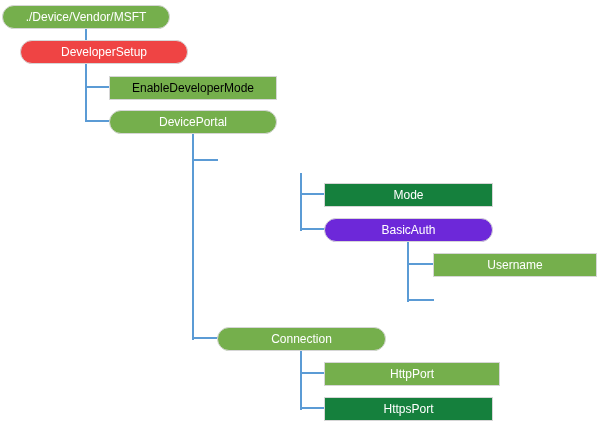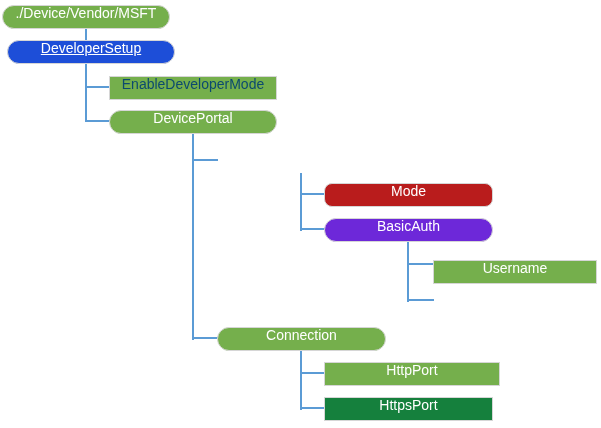--- a/index.html
+++ b/index.html
@@ -13,23 +13,24 @@
     width: 601px;
     height: 428px;
     background: #ffffff;
     overflow: hidden;
   }
   .node {
     position: absolute;
     box-sizing: border-box;
     border: 1px solid #d6d6d6;
     color: #ffffff;
-    font-size: 14px;
+    font-size: 12px;
     line-height: 1;
     display: flex;
+    align-items: center;
     justify-content: center;
     white-space: nowrap;
   }
   .node.rounded { border-radius: 12px; }
   .node.rect    { border-radius: 0; }
   .line {
     position: absolute;
     pointer-events: none;
   }
 </style>
@@ -49,36 +50,36 @@
     <div class="line" style="background: rgb(91, 155, 213); left: 301px; top: 228px; width: 24px; height: 2px;"></div>
     <div class="line" style="background: rgb(91, 155, 213); left: 407px; top: 242px; width: 2px; height: 60px;"></div>
     <div class="line" style="background: rgb(91, 155, 213); left: 408px; top: 263px; width: 26px; height: 2px;"></div>
     <div class="line" style="background: rgb(91, 155, 213); left: 408px; top: 299px; width: 26px; height: 2px;"></div>
     <div class="line" style="background: rgb(91, 155, 213); left: 300px; top: 351px; width: 2px; height: 59px;"></div>
     <div class="line" style="background: rgb(91, 155, 213); left: 301px; top: 372px; width: 24px; height: 2px;"></div>
     <div class="line" style="background: rgb(91, 155, 213); left: 301px; top: 407px; width: 24px; height: 2px;"></div>
     <div class="node rounded" style="left: 2px; top: 5px; width: 168px; height: 24px; background: rgb(117, 175, 76); border-color: rgb(214, 214, 214); color: rgb(255, 255, 255);">
       <span>./Device/Vendor/MSFT</span>
     </div>
-    <div class="node rounded" style="left: 7px; top: 40px; width: 168px; height: 24px; background: #1d4ed8; border-color: rgb(214, 214, 214); color: rgb(255, 255, 255); text-decoration: underline;">
+    <div class="node rounded" style="left: 20px; top: 40px; width: 168px; height: 24px; background: #ef4444; border-color: rgb(214, 214, 214); color: rgb(255, 255, 255);">
       <span>DeveloperSetup</span>
     </div>
-    <div class="node rect" style="left: 109px; top: 76px; width: 168px; height: 24px; background: rgb(117, 175, 76); border-color: rgb(214, 214, 214); color: #0c4a6e;">
+    <div class="node rect" style="left: 109px; top: 76px; width: 168px; height: 24px; background: rgb(117, 175, 76); border-color: rgb(214, 214, 214); color: #000000;">
       <span>EnableDeveloperMode</span>
     </div>
     <div class="node rounded" style="left: 109px; top: 110px; width: 168px; height: 24px; background: rgb(117, 175, 76); border-color: rgb(214, 214, 214); color: rgb(255, 255, 255);">
       <span>DevicePortal</span>
     </div>
-    <div class="node rect" style="left: 324px; top: 183px; width: 169px; height: 24px; background: #b91c1c; border-color: rgb(214, 214, 214); color: rgb(255, 255, 255); border-radius: 8px;">
+    <div class="node rect" style="left: 324px; top: 183px; width: 169px; height: 24px; background: #15803d; border-color: rgb(214, 214, 214); color: rgb(255, 255, 255);">
       <span>Mode</span>
     </div>
     <div class="node rounded" style="left: 324px; top: 218px; width: 169px; height: 24px; background: #6d28d9; border-color: rgb(214, 214, 214); color: rgb(255, 255, 255);">
       <span>BasicAuth</span>
     </div>
-    <div class="node rect" style="left: 433px; top: 260px; width: 164px; height: 24px; background: rgb(117, 175, 76); border-color: rgb(214, 214, 214); color: rgb(255, 255, 255);">
+    <div class="node rect" style="left: 433px; top: 253px; width: 164px; height: 24px; background: rgb(117, 175, 76); border-color: rgb(214, 214, 214); color: rgb(255, 255, 255);">
       <span>Username</span>
     </div>
     <div class="node rounded" style="left: 217px; top: 327px; width: 169px; height: 24px; background: rgb(117, 175, 76); border-color: rgb(214, 214, 214); color: rgb(255, 255, 255);">
       <span>Connection</span>
     </div>
     <div class="node rect" style="left: 324px; top: 362px; width: 176px; height: 24px; background: rgb(117, 175, 76); border-color: rgb(214, 214, 214); color: rgb(255, 255, 255);">
       <span>HttpPort</span>
     </div>
     <div class="node rect" style="left: 324px; top: 397px; width: 169px; height: 24px; background: #15803d; border-color: rgb(214, 214, 214); color: rgb(255, 255, 255);">
       <span>HttpsPort</span>

